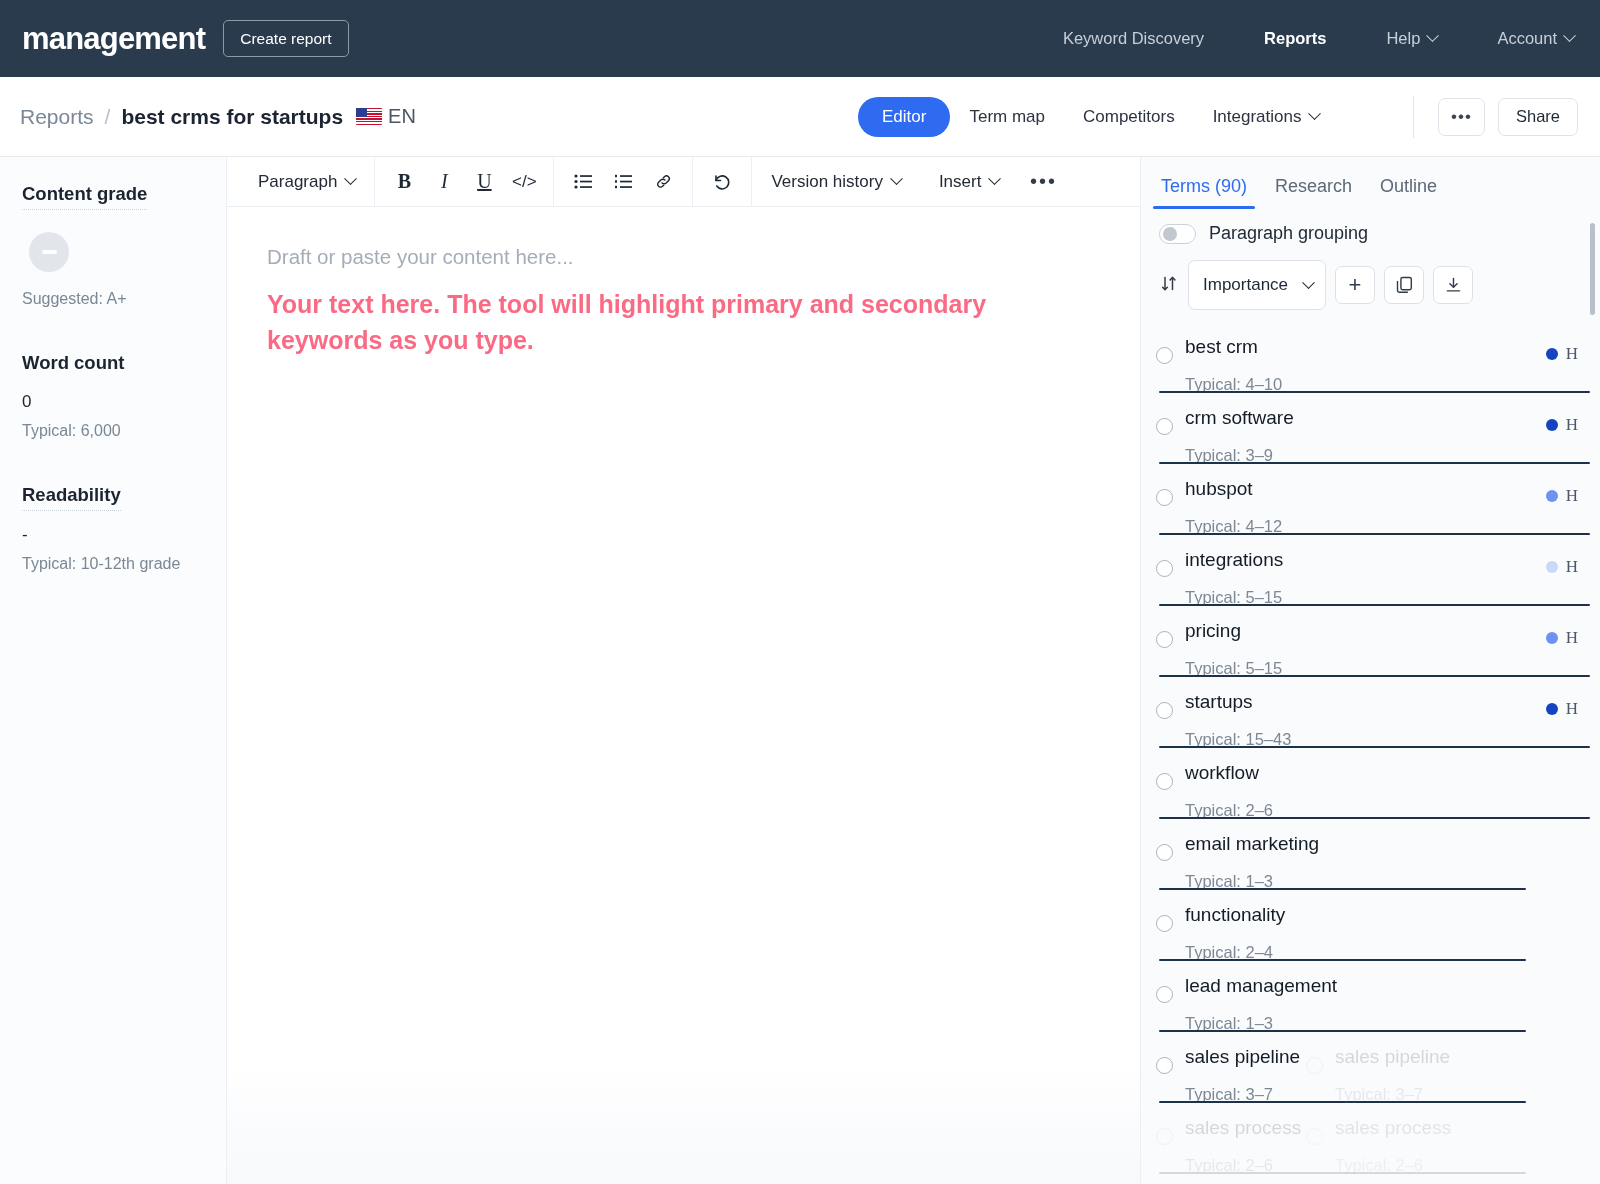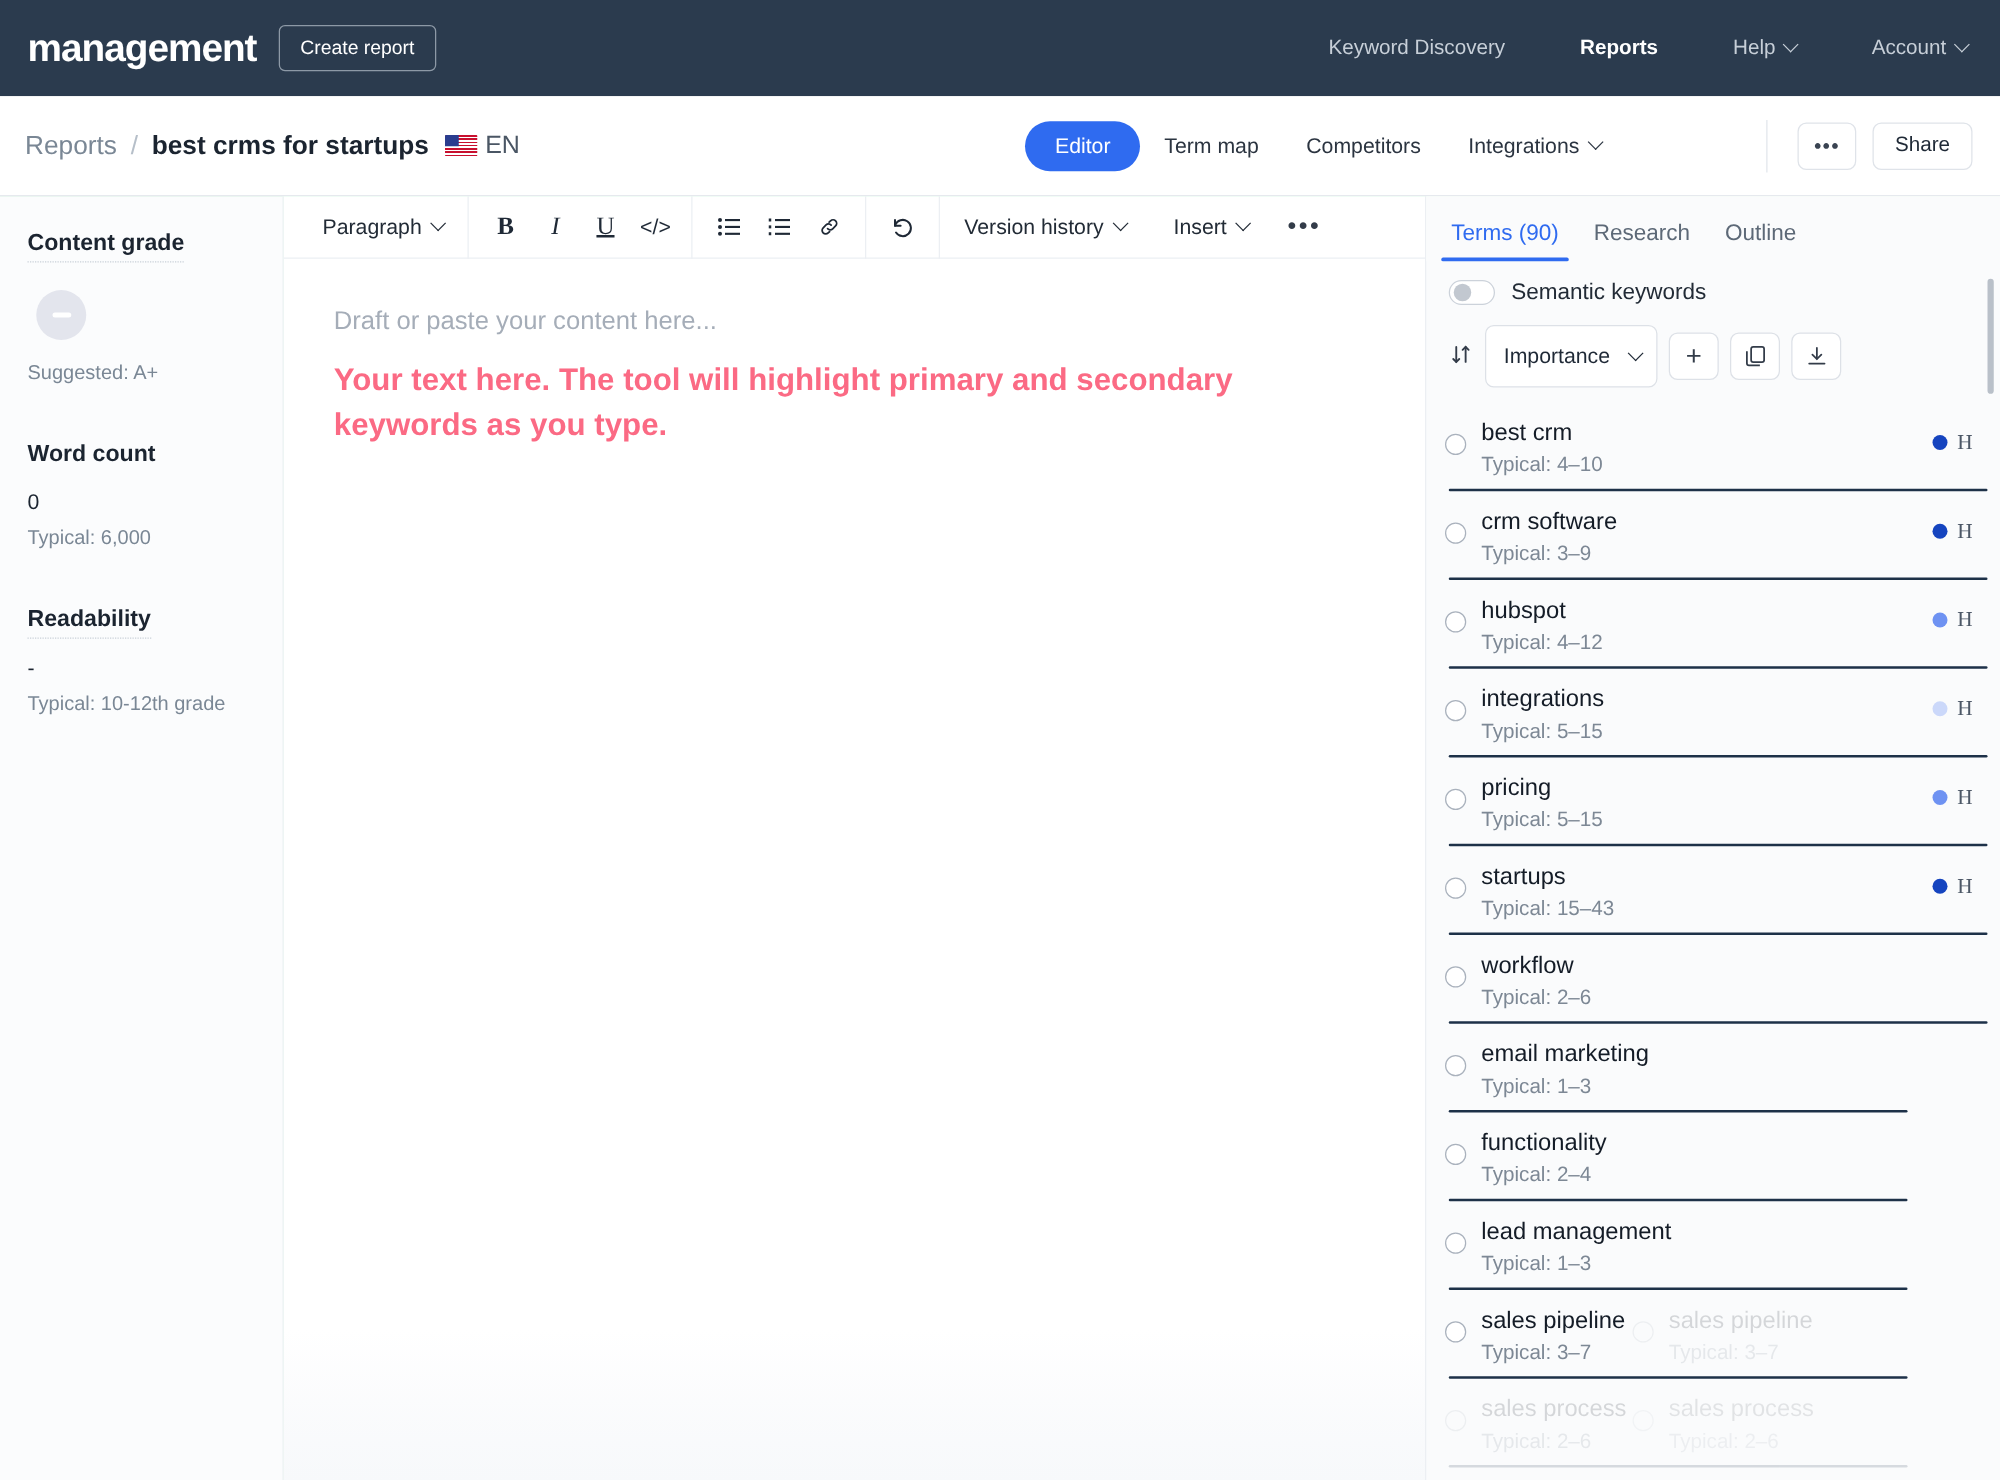--- a/index.html
+++ b/index.html
@@ -103,21 +103,21 @@
   }
   .flag .canton {
     position: absolute; left: 0; top: 0;
     width: 11px; height: 9px;
     background: #2a3d8f;
   }
   .lang { color: #4a5664; font-size: 20px; }
 
   .viewtabs {
     position: absolute;
-    left: 820px;
+    left: 858px;
     display: flex;
     align-items: flex-end;
     gap: 0;
   }
   .viewtab {
     font-size: 17px;
     color: #2b3440;
     padding: 10px 19px;
     border-radius: 22px;
     cursor: pointer;
@@ -365,21 +365,21 @@
     background: #fff; cursor: pointer;
   }
   .term .tname {
     margin-left: 26px;
     font-size: 19px; color: #141c27; font-weight: 500;
     line-height: 1.25;
   }
   .term .ttyp {
     margin-left: 26px;
     font-size: 16.5px; color: #7d8895;
-    margin-top: 4px;
+    margin-top: 16px;
   }
   .term .badge {
     position: absolute; right: 22px; top: 22px;
     display: flex; align-items: center; gap: 8px;
   }
   .term .dot {
     width: 12px; height: 12px; border-radius: 50%;
     display: block;
   }
   .term .hletter {
@@ -561,21 +561,21 @@
       <div class="rtab active">Terms (90)</div>
       <div class="rtab">Research</div>
       <div class="rtab">Outline</div>
     </div>
 
     <div class="rctl">
       <div class="toggle-row">
         <div class="toggle">
             <span class="knob"></span>
           </div>
-        <span class="toggle-label">Semantic keywords</span>
+        <span class="toggle-label">Paragraph grouping</span>
       </div>
       <div class="ctl-row">
         <div class="sort-icon">
           <svg width="16" height="17" viewBox="0 0 16 17" fill="none" stroke="#333c49" stroke-width="1.5" stroke-linecap="round">
             <path d="M4 2.5v12"></path>
               <path d="M1.6 12.2 4 14.6l2.4-2.4"></path>
             <path d="M11.5 14.5v-12"></path>
               <path d="M9.1 4.9 11.5 2.5l2.4 2.4"></path>
           </svg>
         </div>

